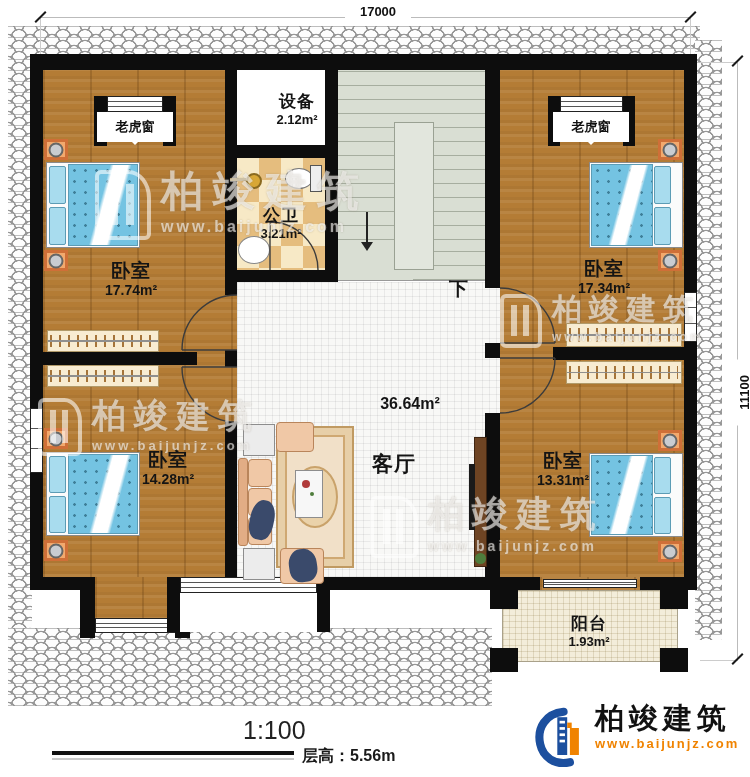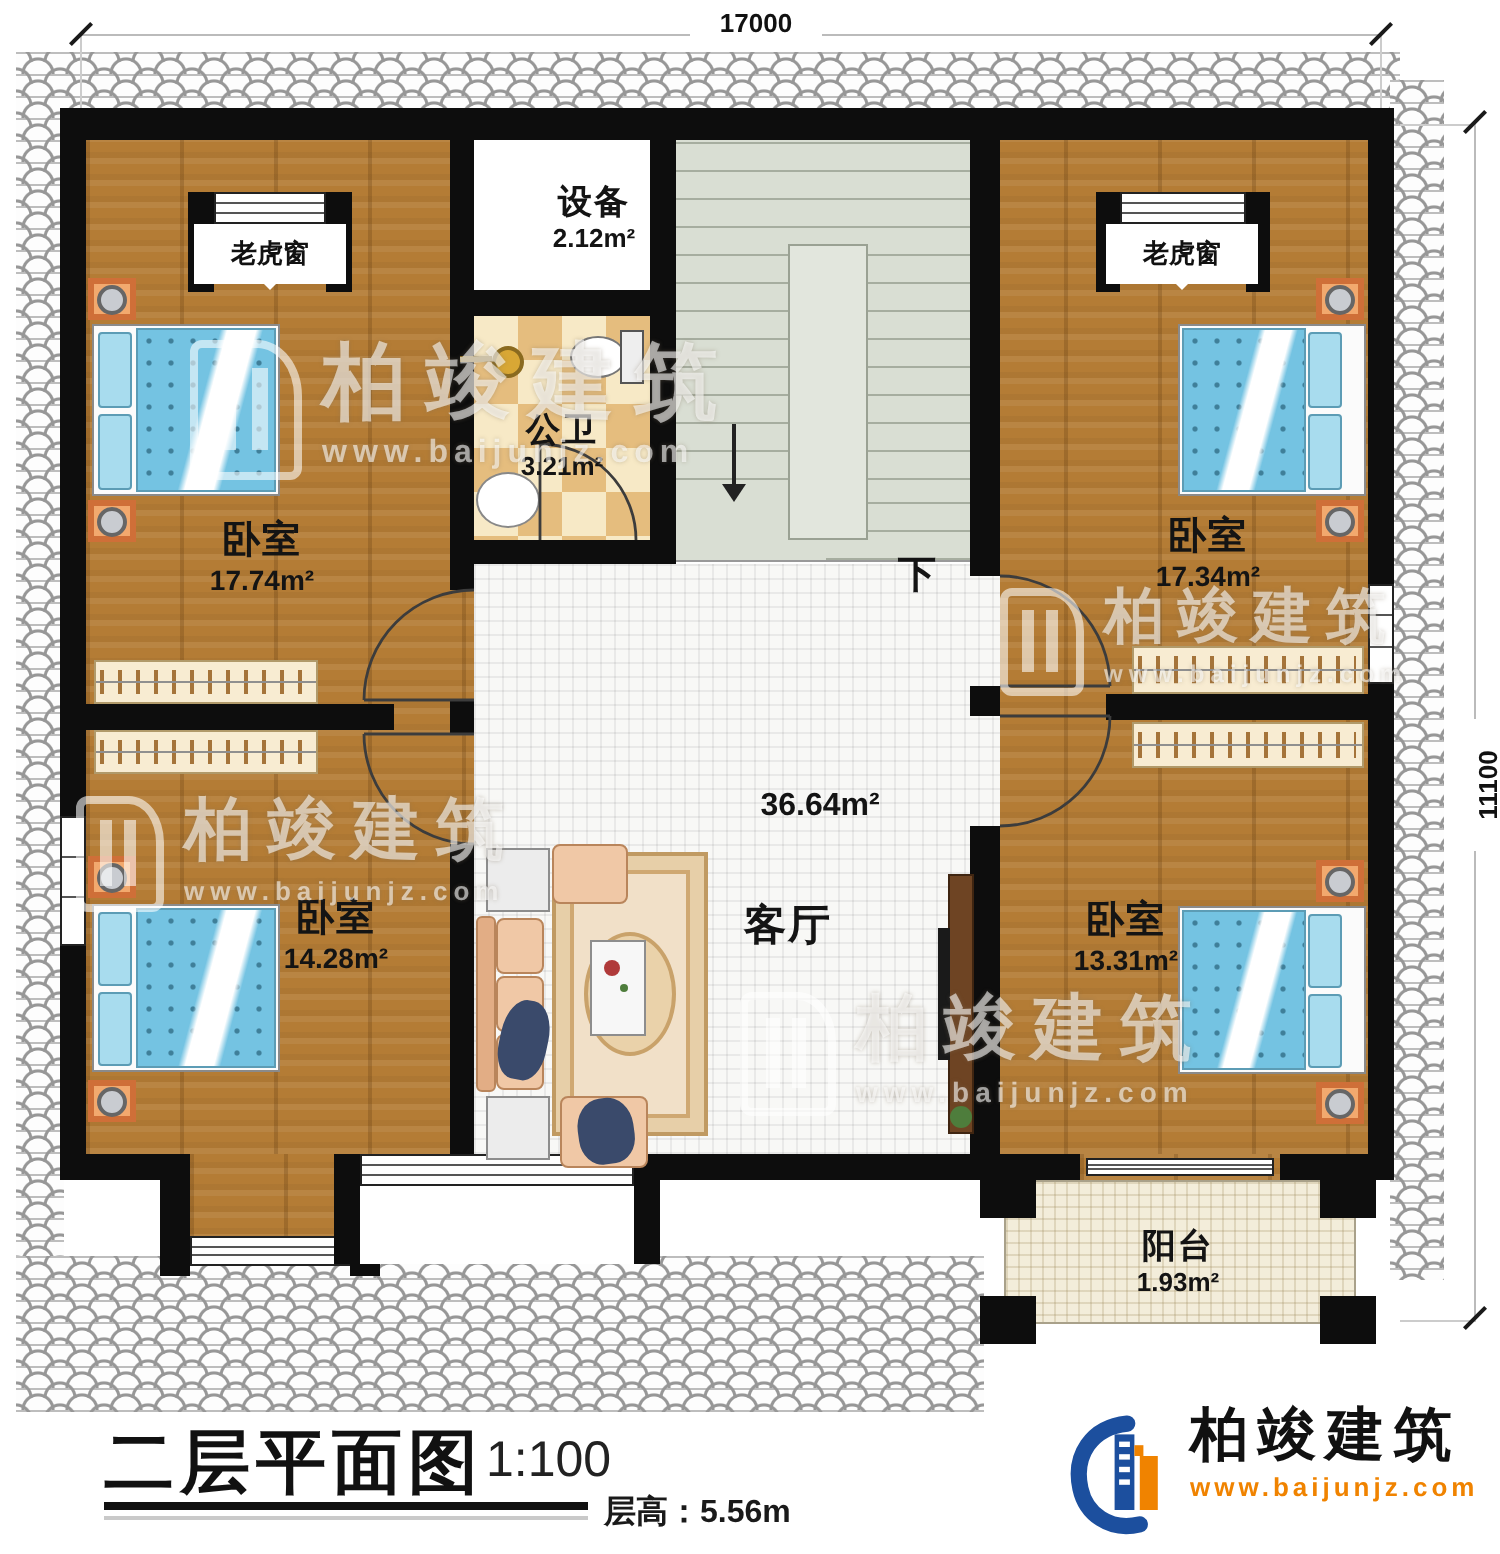--- a/index.html
+++ b/index.html
@@ -308,21 +308,20 @@
   <div class="tick" style="left:683px;top:16px;"></div>
   <div class="dimtext" style="left:345px;top:4px;width:60px;text-align:center;">17000</div>
 
   <div class="dimline" style="left:737px;top:62px;width:1px;height:598px;"></div>
   <div class="abs" style="left:700px;top:62px;width:38px;height:1px;background:#ccc;"></div>
   <div class="abs" style="left:700px;top:660px;width:38px;height:1px;background:#ccc;"></div>
   <div class="tick" style="left:730px;top:60px;"></div>
   <div class="tick" style="left:730px;top:658px;"></div>
   <div class="dimtext" style="left:711px;top:385px;width:60px;text-align:center;transform:rotate(-90deg);transform-origin:center;">11100</div>
 
-  <div class="ftitle" style="left:52px;top:708px;">二层平面图</div>
   <div class="abs" style="left:52px;top:751px;width:242px;height:4px;background:#111;"></div>
   <div class="abs" style="left:52px;top:758px;width:242px;height:2px;background:#c9c9c9;"></div>
   <div class="fscale" style="left:243px;top:716px;">1:100</div>
   <div class="finfo" style="left:302px;top:746px;">层高：5.56m</div>
 
   <div class="abs" style="left:533px;top:704px;display:flex;align-items:flex-start;gap:8px;">
     <svg width="54" height="66" viewBox="0 0 60 72">
       <path d="M34 8 C14 10 4 26 8 44 C11 58 24 68 41 64" fill="none" stroke="#1c4f9e" stroke-width="9" stroke-linecap="round"></path>
       <rect x="27" y="14" width="11" height="42" fill="#1c4f9e"></rect>
       <rect x="29.5" y="18" width="6" height="3" fill="#fff"></rect>

